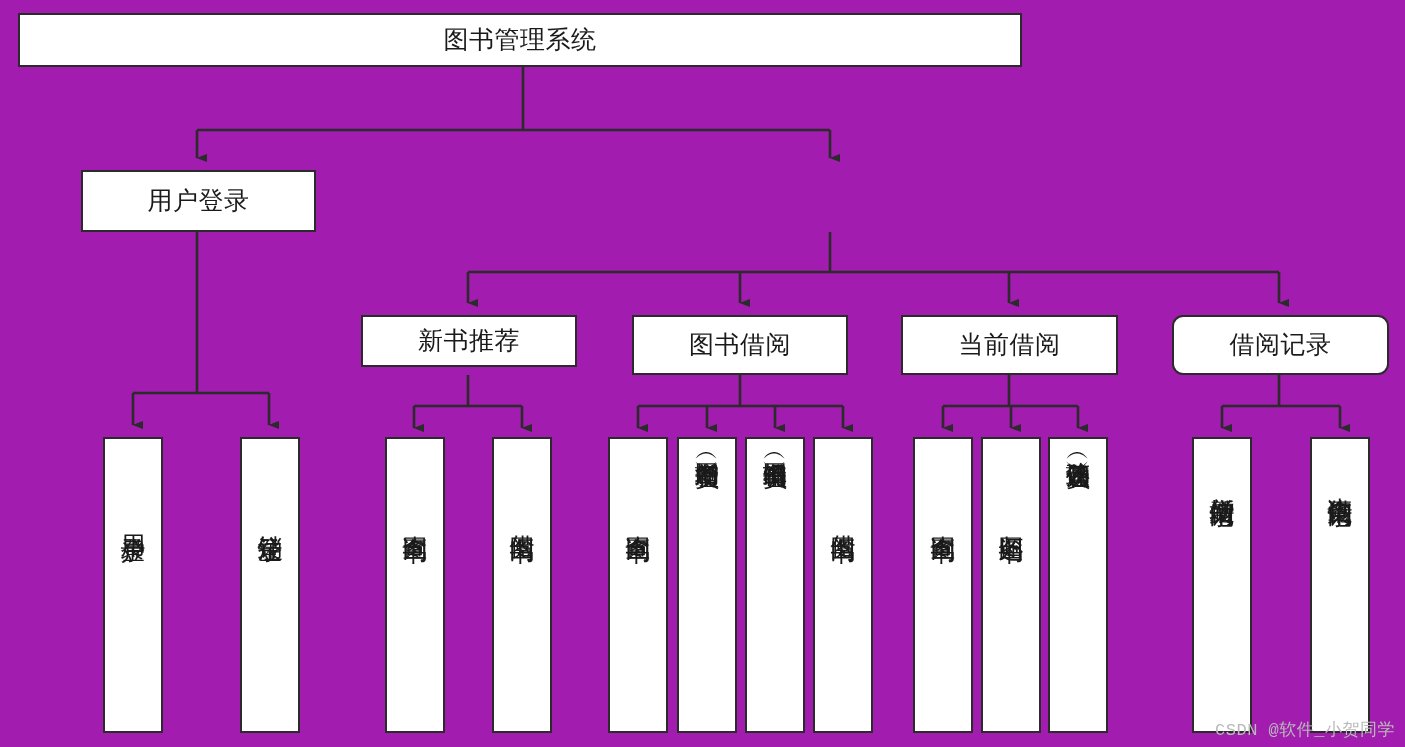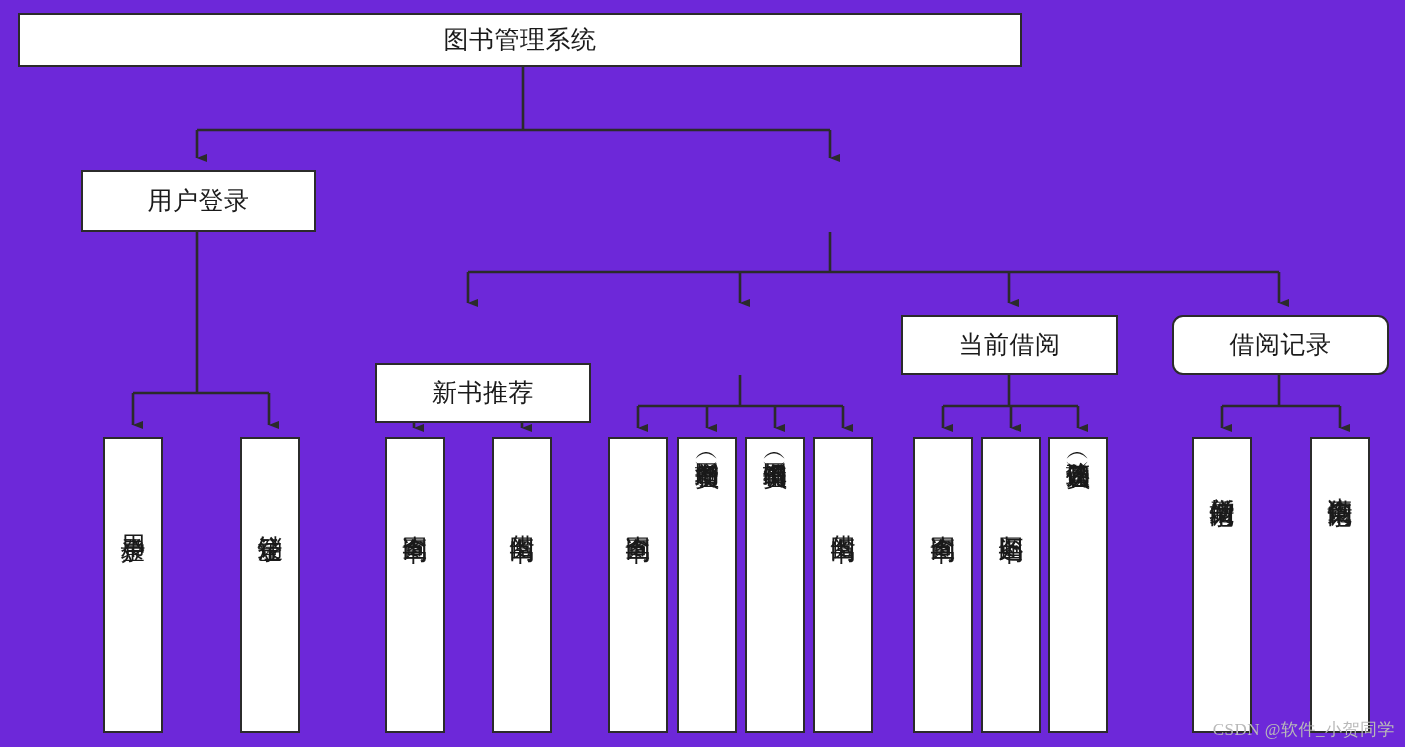--- a/index.html
+++ b/index.html
@@ -8,21 +8,21 @@
     padding: 0;
     background: #ffffff;
   }
   body {
     font-family: "DejaVu Sans", "Liberation Sans", sans-serif;
   }
   #diagram-canvas {
     position: relative;
     width: 1405px;
     height: 747px;
-    background: #6d28d9;
+    background: #a21caf;
     overflow: hidden;
   }
   #edge-layer {
     position: absolute;
     left: 0;
     top: 0;
     width: 1405px;
     height: 747px;
     pointer-events: none;
   }
@@ -70,21 +70,21 @@
   }
   .watermark {
     position: absolute;
     right: 10px;
     bottom: 6px;
     font-size: 17px;
     color: #b9b9b9;
     letter-spacing: 0.5px;
     z-index: 3;
     white-space: nowrap;
-    font-family: Liberation Serif, serif;
+    font-family: Liberation Mono, monospace;
   }
 </style>
 </head>
 <body>
 
 <div id="diagram-canvas">
 
   <svg id="edge-layer" viewBox="0 0 1405 747" width="1405" height="747" xmlns="http://www.w3.org/2000/svg">
     <defs>
       <marker id="arrowhead" markerWidth="9" markerHeight="11" refX="4.2" refY="10.4" orient="auto" markerUnits="userSpaceOnUse">
@@ -148,22 +148,25 @@
   </svg>
 
   <div class="node horiz root" style="left:18px; top:13px; width:1004px; height:54px;">
     <span class="node-label">图书管理系统</span>
   </div>
 
   <div class="node horiz" style="left:81px; top:170px; width:235px; height:62px;">
     <span class="node-label">用户登录</span>
   </div>
 
-  <div class="node horiz" style="left:375px; top:315px; width:216px; height:60px;margin-top:48px;">
+  <div class="node horiz" style="left:361px; top:315px; width:216px; height:52px;">
     <span class="node-label">新书推荐</span>
+  </div>
+  <div class="node horiz" style="left:632px; top:315px; width:216px; height:60px;">
+    <span class="node-label">图书借阅</span>
   </div>
   <div class="node horiz" style="left:901px; top:315px; width:217px; height:60px;">
     <span class="node-label">当前借阅</span>
   </div>
   <div class="node horiz" style="left:1172px; top:315px; width:217px; height:60px;border-radius:11px;">
     <span class="node-label">借阅记录</span>
   </div>
 
   <div class="node vert" style="left:103px; top:437px; width:60px; height:296px; padding-top:76px;">
     <span class="node-label">用户登录</span>

